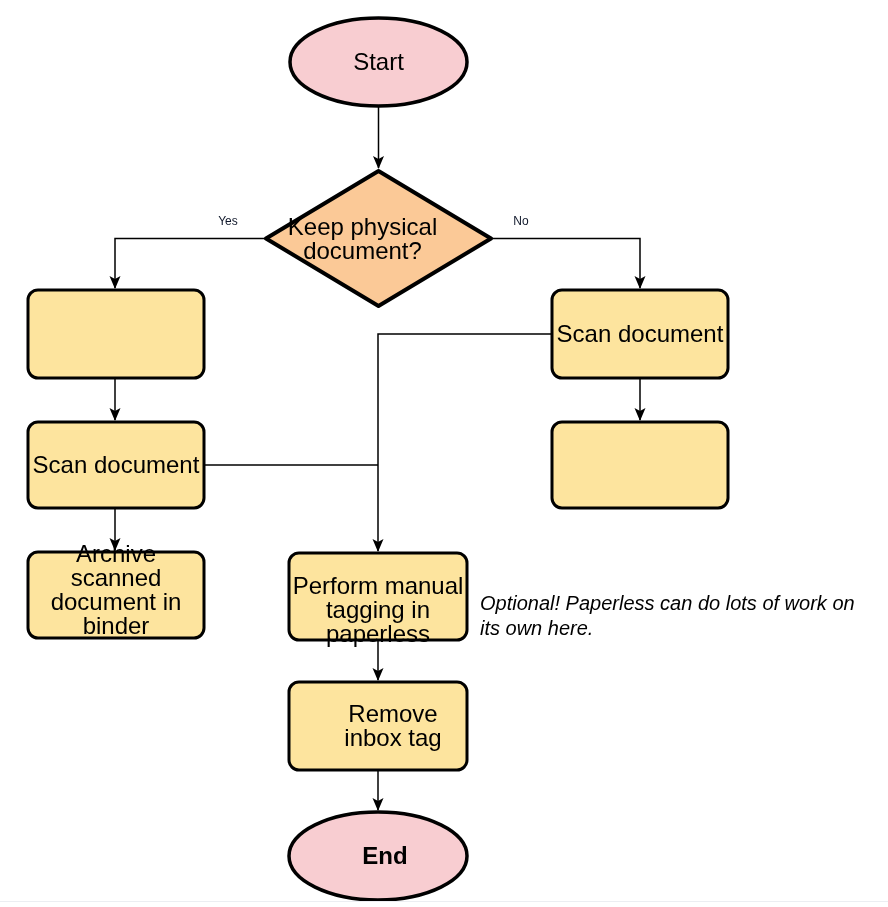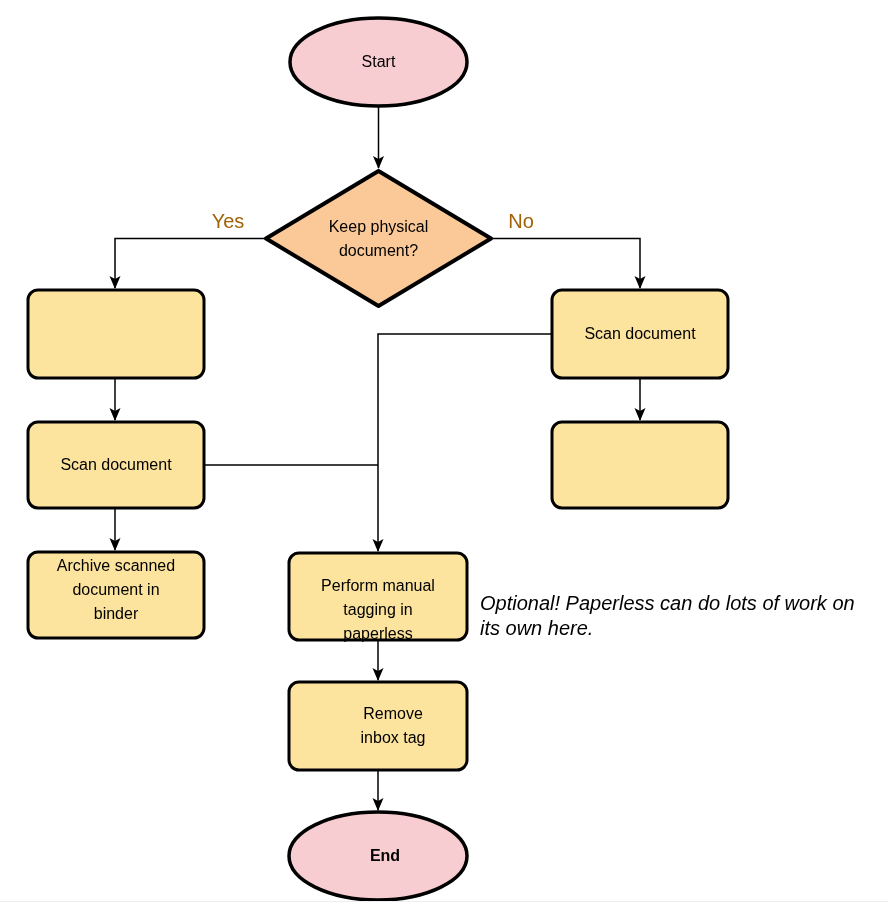--- a/index.html
+++ b/index.html
@@ -17,31 +17,31 @@
   svg .ellipse-shape { stroke-width: 3.5; }
   svg .diamond-shape { stroke-width: 4; stroke-linejoin: round; }
   svg .edge { stroke: #000000; stroke-width: 1.5; fill: none; }
   .label {
     position: absolute;
     display: flex;
     align-items: center;
     justify-content: center;
     text-align: center;
     white-space: pre-line;
-    font-size: 16px;
+    font-size: 24px;
     line-height: 24px;
     color: #000000;
   }
   .edge-label {
     position: absolute;
     display: flex;
     align-items: center;
     justify-content: center;
-    font-size: 20px;
-    color: #a16207;
+    font-size: 12px;
+    color: #0f172a;
   }
   .note {
     position: absolute;
     left: 480px;
     top: 591px;
     width: 410px;
     font-size: 20px;
     font-style: italic;
     line-height: 25px;
     color: #000000;
@@ -89,21 +89,21 @@
       <rect class="shape rect-shape" x="552" y="290" width="176" height="88" rx="10" ry="10" fill="#fde49e"></rect>
       <rect class="shape rect-shape" x="552" y="422" width="176" height="86" rx="10" ry="10" fill="#fde49e"></rect>
       <rect class="shape rect-shape" x="289" y="553" width="178" height="87" rx="10" ry="10" fill="#fde49e"></rect>
       <rect class="shape rect-shape" x="289" y="682" width="178" height="88" rx="10" ry="10" fill="#fde49e"></rect>
       <ellipse class="shape ellipse-shape" cx="378" cy="856" rx="89" ry="44" fill="#f8cdd1"></ellipse>
     </g>
   </svg>
 
   <div class="label" style="left:290px; top:18px; width:177px; height:88px;">Start</div>
 
-  <div class="label" style="left:268px; top:214px; width:221px; height:49px;">Keep physical
+  <div class="label" style="left:252px; top:214px; width:221px; height:49px;">Keep physical
 document?</div>
 
   <div class="edge-label" style="left:203px; top:209px; width:50px; height:24px;">Yes</div>
 
   <div class="edge-label" style="left:496px; top:209px; width:50px; height:24px;">No</div>
 
 
   <div class="label" style="left:28px; top:422px; width:176px; height:86px;">Scan document</div>
 
   <div class="label" style="left:28px; top:552px; width:176px; height:76px;">Archive scanned

